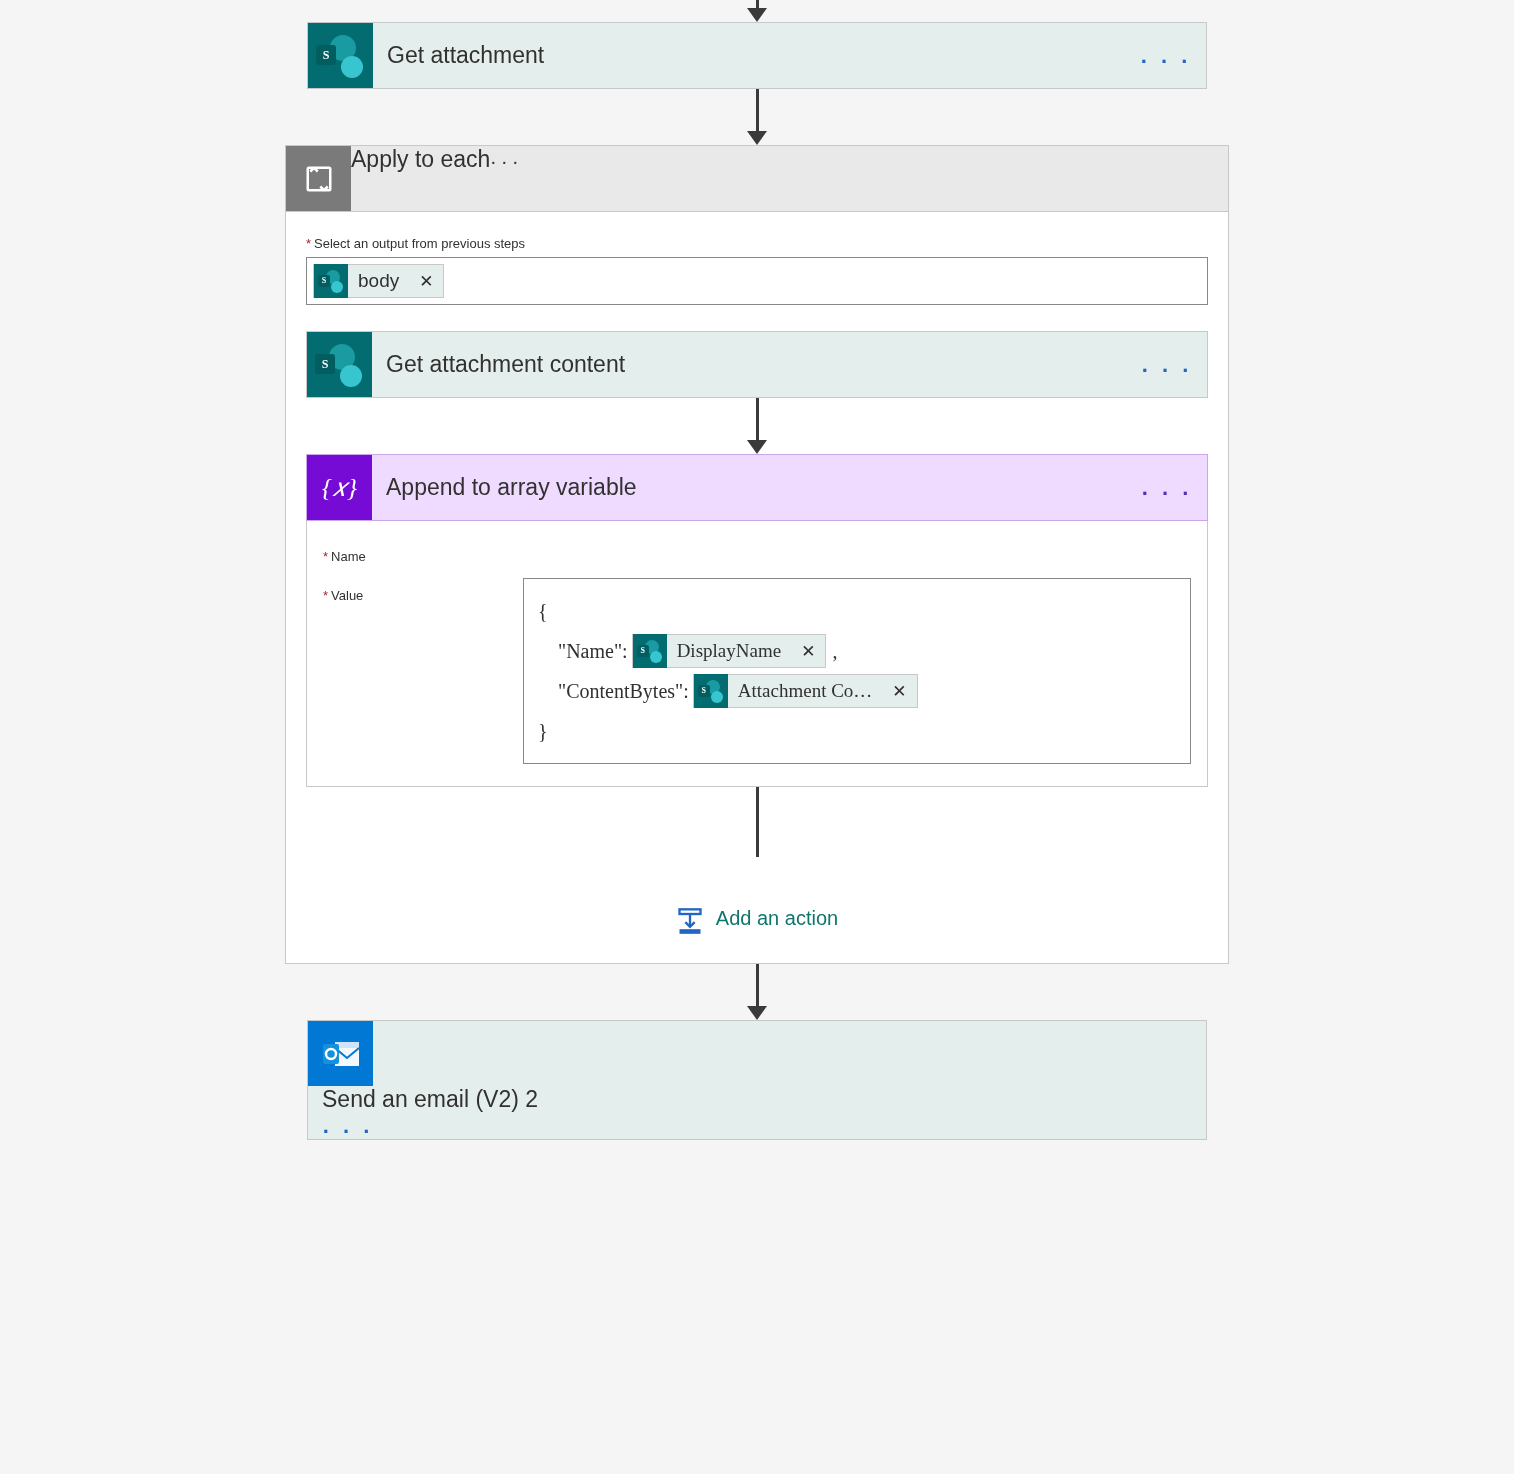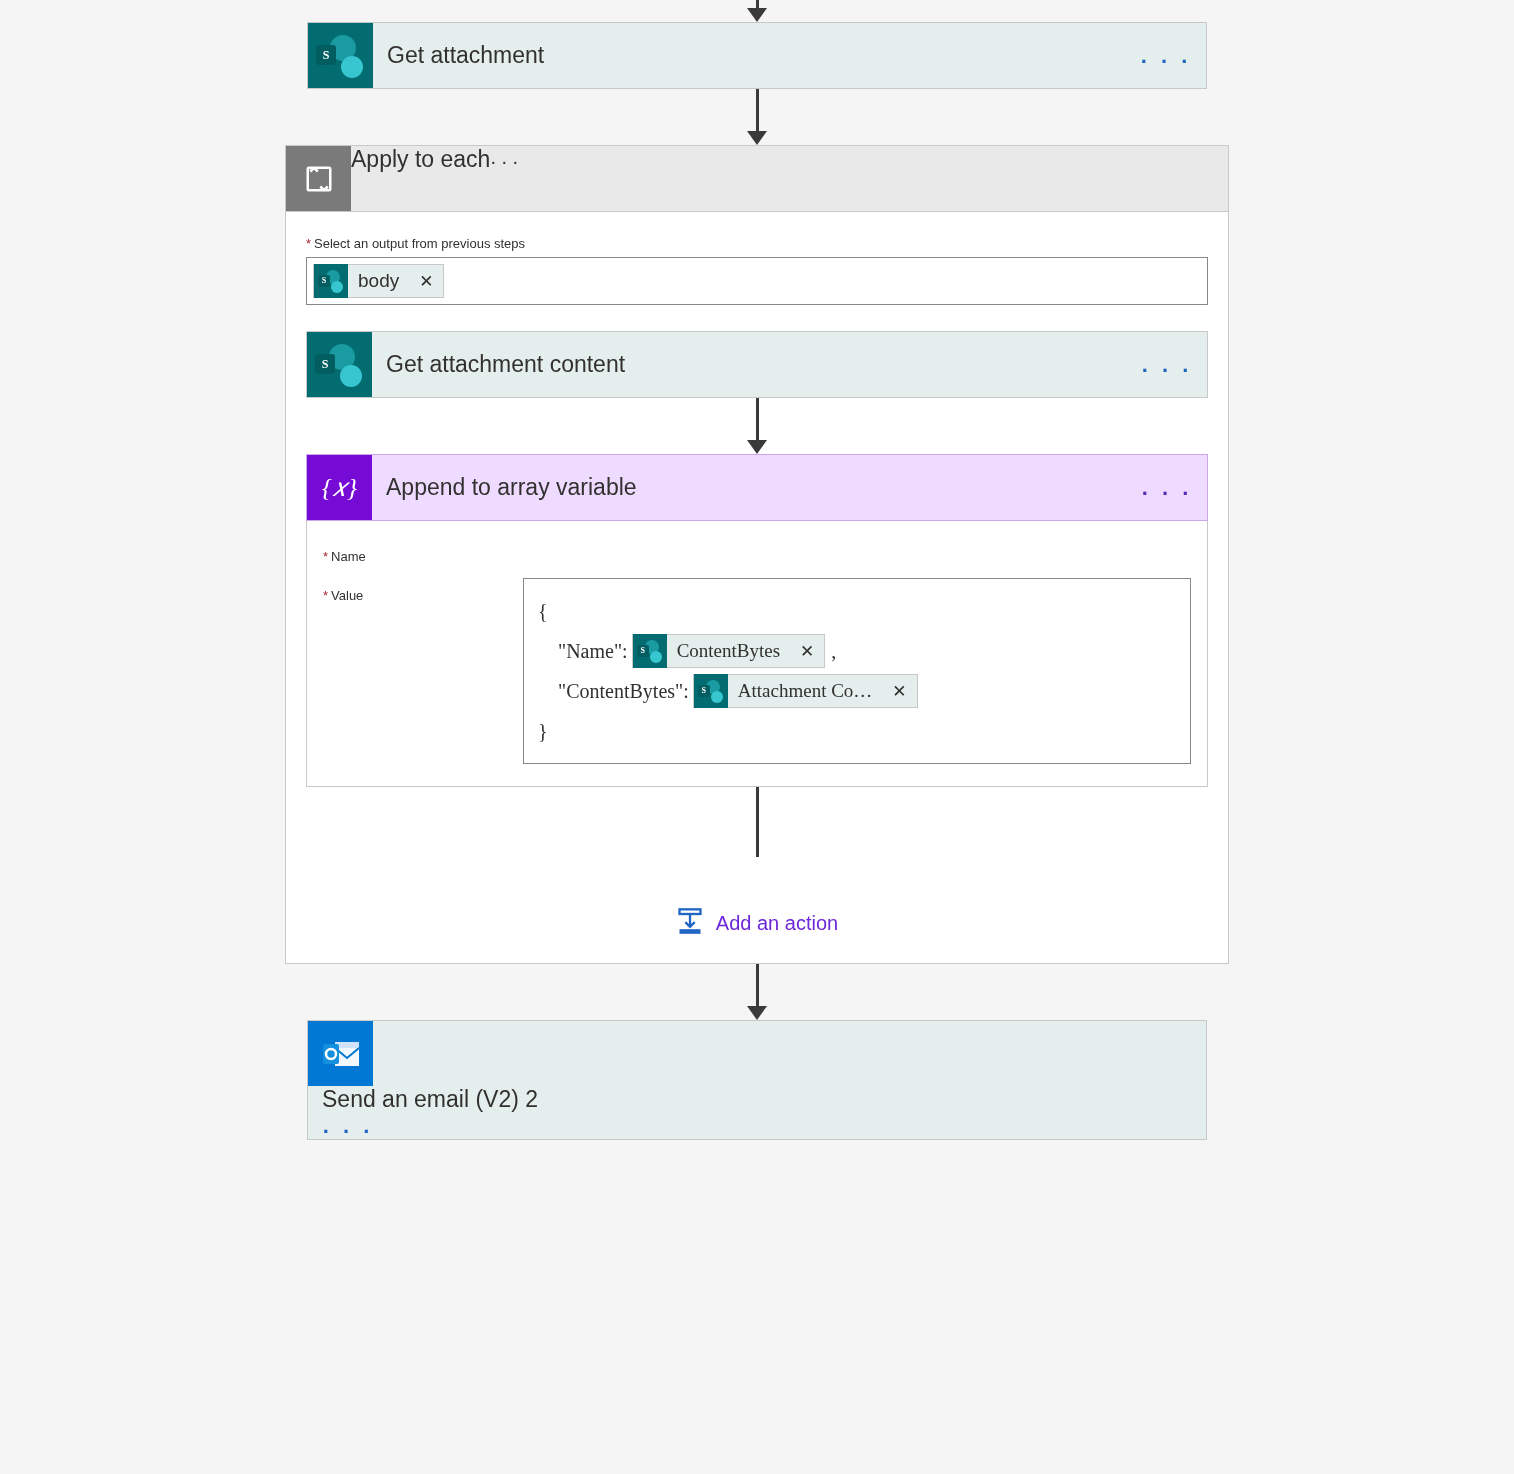--- a/index.html
+++ b/index.html
@@ -170,21 +170,21 @@
     border:1px solid #8a8886; background:#fff;
     padding:12px 14px; font-size:20px; line-height:40px;
     font-family:"Segoe UI";
   }
   .value-box .row{ display:flex; align-items:center; flex-wrap:wrap; gap:4px; padding-left:20px;}
   .value-box .key{ font-family:inherit; }
   .comma{ padding-left:2px; }
 
   
   .add-action {
-    display:flex; align-items:flex-end; gap:12px; color:#6d28d9; font-size:20px;
+    display:flex; align-items:flex-start; gap:12px; color:#0f766e; font-size:20px;
     cursor:pointer;
   }
   .add-action svg{ width:28px; height:28px; }
 
   .send-card{ background:#e4eeec;flex-direction:column; }
 
 </style>
 </head>
 <body>
 
@@ -278,21 +278,21 @@
               <div class="field-label"><span class="req">*</span><span>Value</span></div>
               <div class="field-control">
                 <div class="value-box">
                   <div>{</div>
                   <div class="row">
                     <span class="key">"Name":</span>
                     <span class="token-chip">
                       <span class="sp-icon-sm">
                           <span class="s-badge">S</span>
                         </span>
-                      <span class="chip-label">ContentBytes</span>
+                      <span class="chip-label">DisplayName</span>
                       <button class="chip-remove">✕</button>
                     </span>
                     <span class="comma">,</span>
                   </div>
                   <div class="row">
                     <span class="key">"ContentBytes":</span>
                     <span class="token-chip">
                       <span class="sp-icon-sm">
                           <span class="s-badge">S</span>
                         </span>

